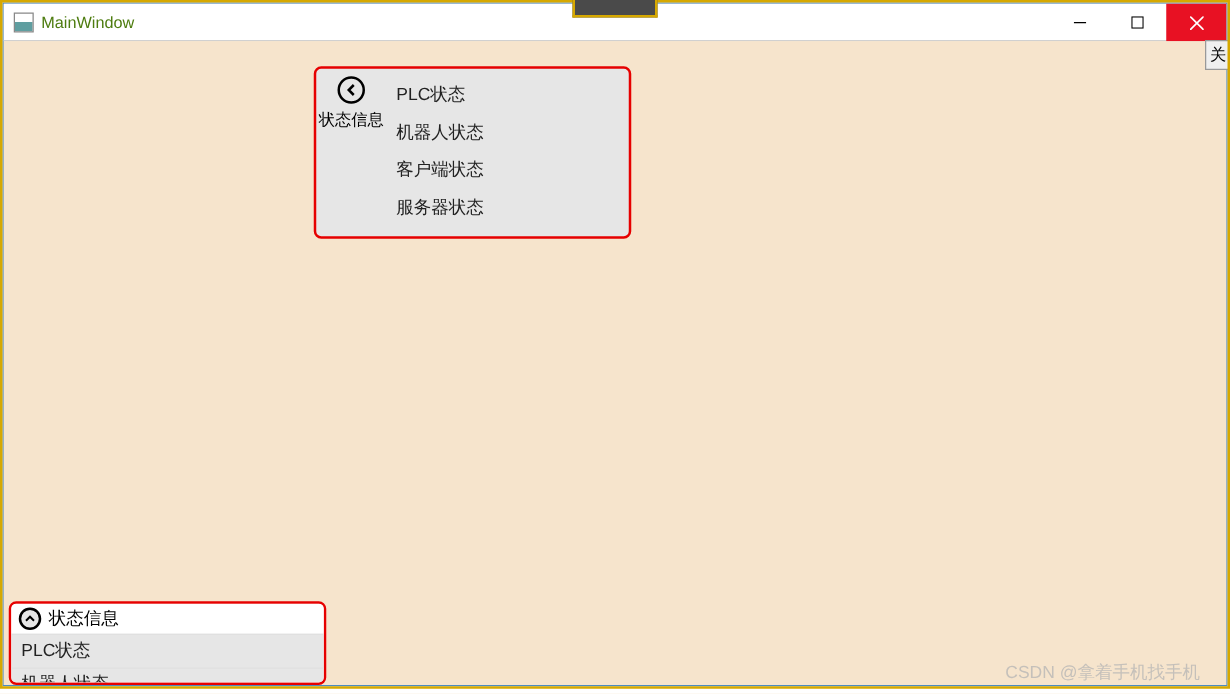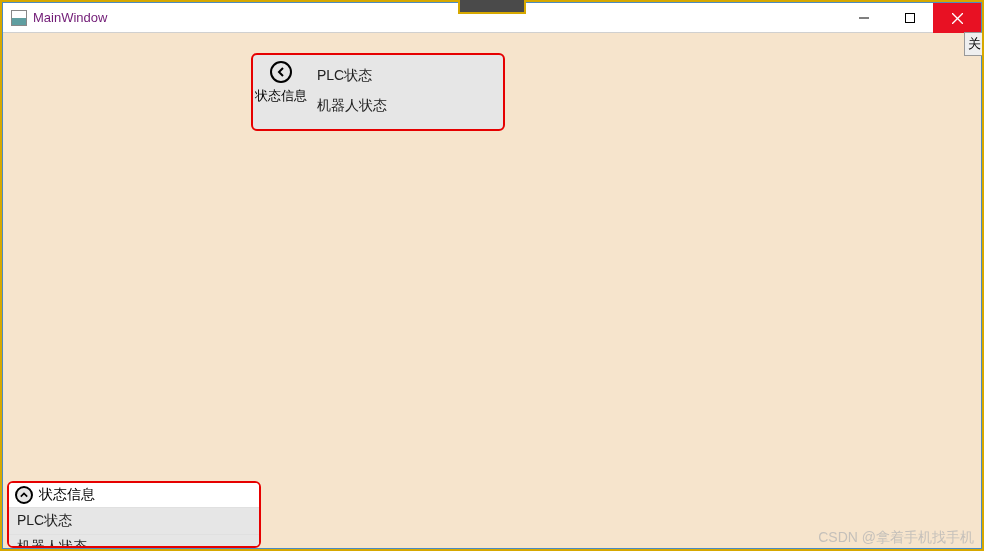--- a/index.html
+++ b/index.html
@@ -36,21 +36,21 @@
     align-items: center;
     position: relative;
     flex-shrink: 0;
   }
   .app-icon {
     width: 16px; height: 16px;
     margin: 0 6px 0 8px;
     background: linear-gradient(to bottom, #fff 0%, #fff 50%, #5f9ea0 50%, #5f9ea0 100%);
     border: 1px solid #888;
   }
-  .title-text { color: #701a75; font-size: 13px; }
+  .title-text { color: #4d7c0f; font-size: 13px; }
   .win-controls {
     position: absolute;
     right: 0; top: 0;
     display: flex;
     height: 30px;
   }
   .win-btn {
     width: 46px;
     display: flex;
     align-items: center;
@@ -175,21 +175,21 @@
     line-height: 22px;
     padding-left: 3px;
     color: #000;
     overflow: hidden;
     white-space: nowrap;
     z-index: 20;
   }
 
   .watermark {
     position: absolute;
-    right: 10px;
+    right: 24px;
     bottom: 8px;
     color: rgba(180,180,180,0.75);
     font-size: 14px;
     z-index: 40;
     pointer-events: none;
   }
 </style>
 </head>
 <body>
 
@@ -226,20 +226,22 @@
         <div class="chev-circle">
           <svg width="10" height="10" viewBox="0 0 10 10">
               <polyline points="7,1 3,5 7,9" fill="none" stroke="#000" stroke-width="2"></polyline>
             </svg>
         </div>
         <div class="side-label">状态信息</div>
       </div>
       <div class="items">
         <div class="item">PLC状态</div>
         <div class="item">机器人状态</div>
+        <div class="item">客户端状态</div>
+        <div class="item">服务器状态</div>
       </div>
     </div>
 
     <div class="status-panel-bottom">
       <div class="header">
         <div class="chev-circle small">
           <svg width="8" height="8" viewBox="0 0 10 10">
               <polyline points="1,7 5,3 9,7" fill="none" stroke="#000" stroke-width="2"></polyline>
             </svg>
         </div>

